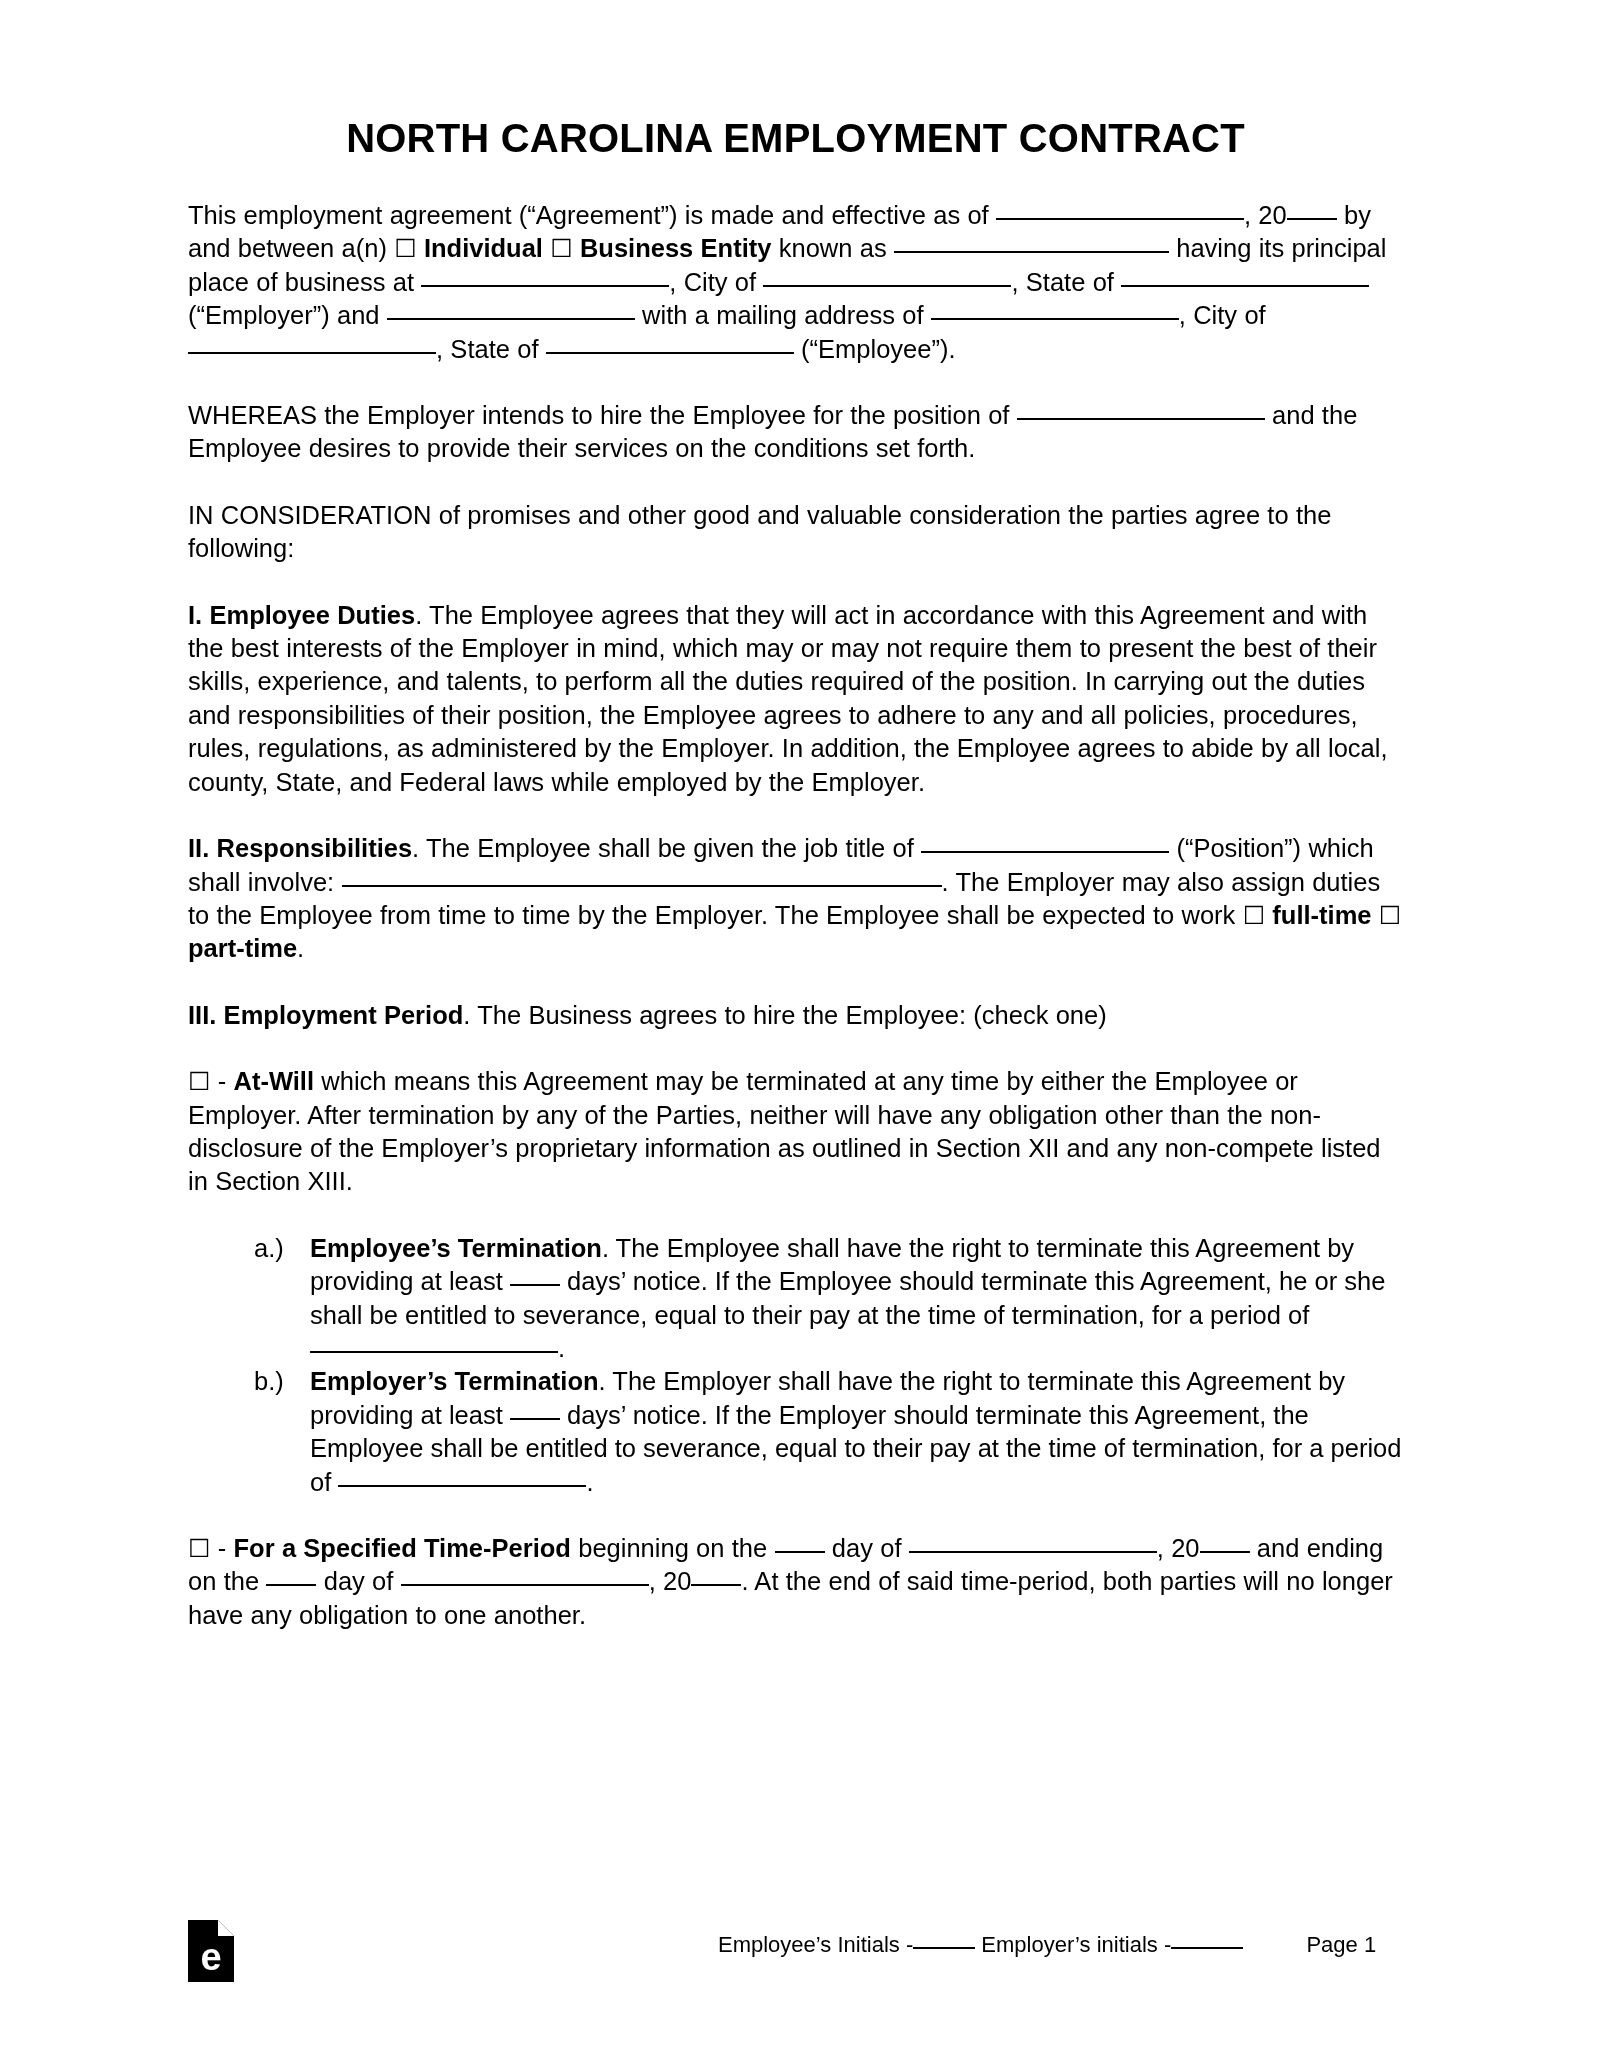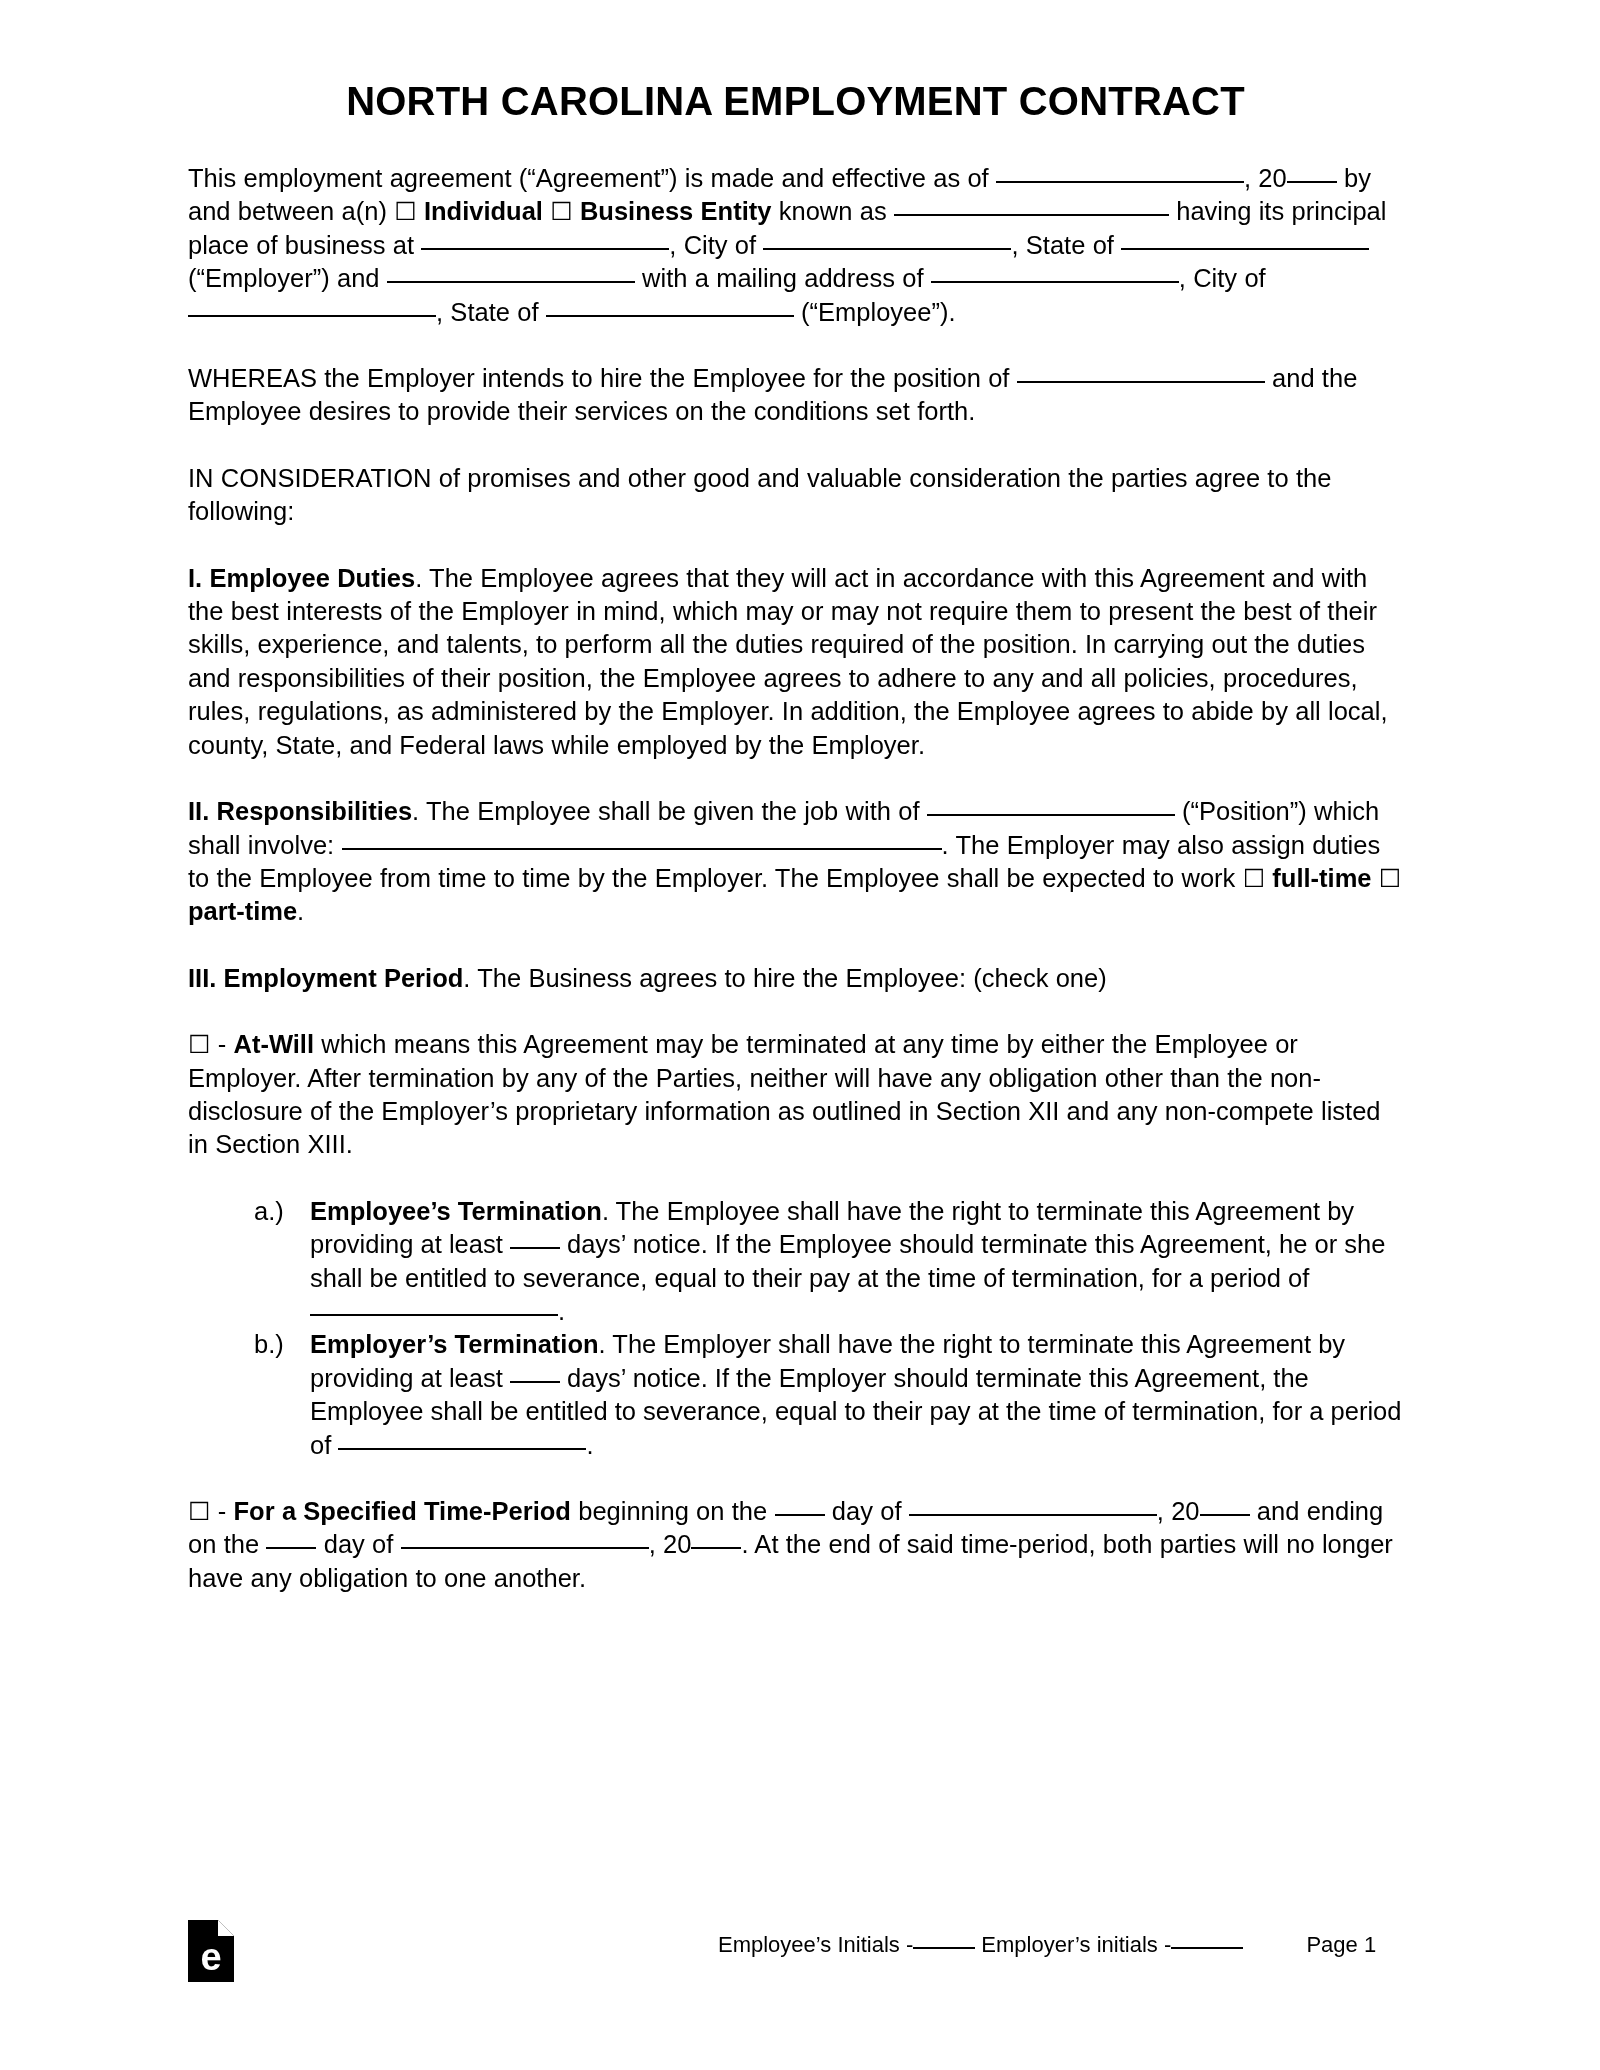--- a/index.html
+++ b/index.html
@@ -25,21 +25,21 @@
     left: 188px;
     top: 0;
     width: 1215px;
   }
   .doc-title {
     font-size: 40px;
     font-weight: bold;
     text-align: center;
     letter-spacing: 0.2px;
     margin: 0;
-    padding-top: 79px;
+    padding-top: 116px;
     padding-bottom: 0;
     line-height: 1.1;
   }
   .para {
     font-size: 25.5px;
     line-height: 33.4px;
     margin: 0;
     padding: 0;
     text-align: left;
     word-spacing: 0.2px;
@@ -166,21 +166,21 @@
 
     <div class="gap-md"></div>
 
     <p class="para">
       <span class="b">I. Employee Duties</span><span>. The Employee agrees that they will act in accordance with this Agreement and with the best interests of the Employer in mind, which may or may not require them to present the best of their skills, experience, and talents, to perform all the duties required of the position. In carrying out the duties and responsibilities of their position, the Employee agrees to adhere to any and all policies, procedures, rules, regulations, as administered by the Employer. In addition, the Employee agrees to abide by all local, county, State, and Federal laws while employed by the Employer.</span>
     </p>
 
     <div class="gap-md"></div>
 
     <p class="para">
-      <span class="b">II. Responsibilities</span><span>. The Employee shall be given the job with of</span>
+      <span class="b">II. Responsibilities</span><span>. The Employee shall be given the job title of</span>
       <span class="blank bl-lg"></span>
       <span>(“Position”) which shall involve:</span>
       <span class="blank bl-xxl"></span><span>.</span>
       <span>The Employer may also assign duties to the Employee from time to time by the Employer. The Employee shall be expected to work</span>
       <span class="chk">☐</span>
       <span class="b">full-time</span>
       <span class="chk">☐</span>
       <span class="b">part-time</span><span>.</span>
     </p>
 

